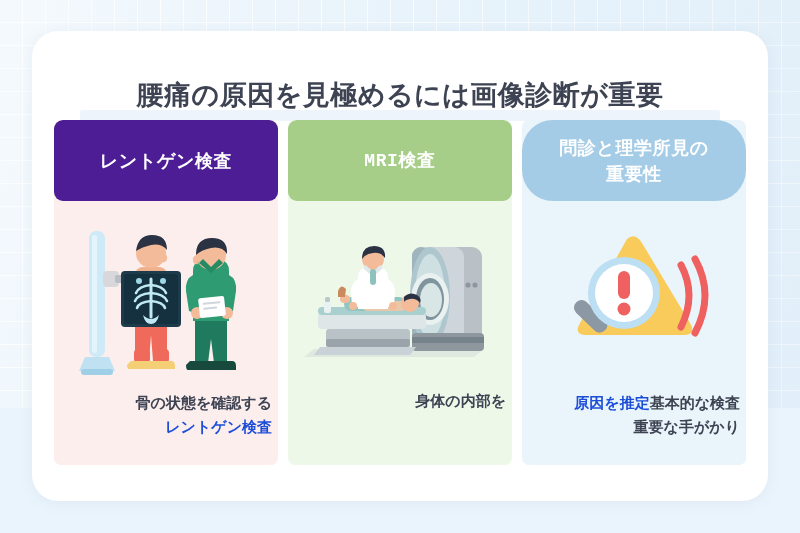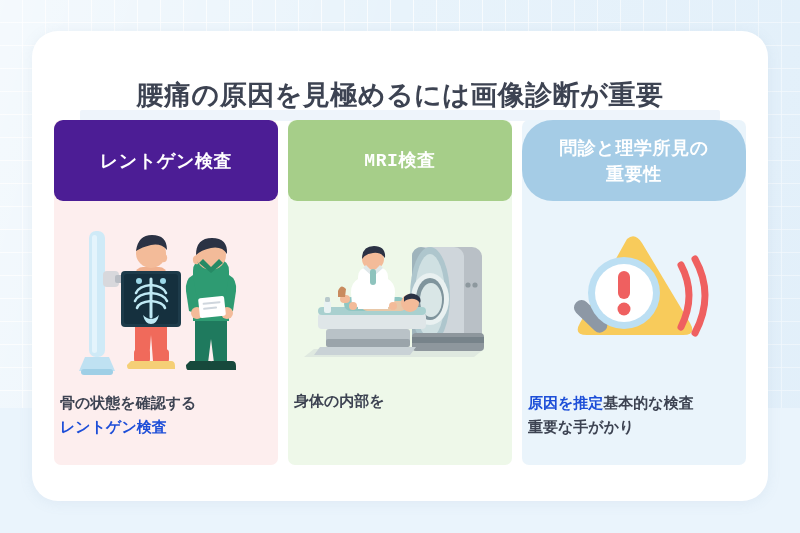--- a/index.html
+++ b/index.html
@@ -112,21 +112,21 @@
   }
 
   .card-art {
     height: 190px;
     display: flex;
     align-items: center;
     justify-content: center;
   }
 
   .card-caption {
-    text-align: left;
+    text-align: right;
     font-size: 15px;
     font-weight: 700;
     line-height: 24px;
     color: #3d4352;
     padding: 0 6px;
   }
   .hl { color: #1d4ed8; }
 
   
   svg { display: block; }

